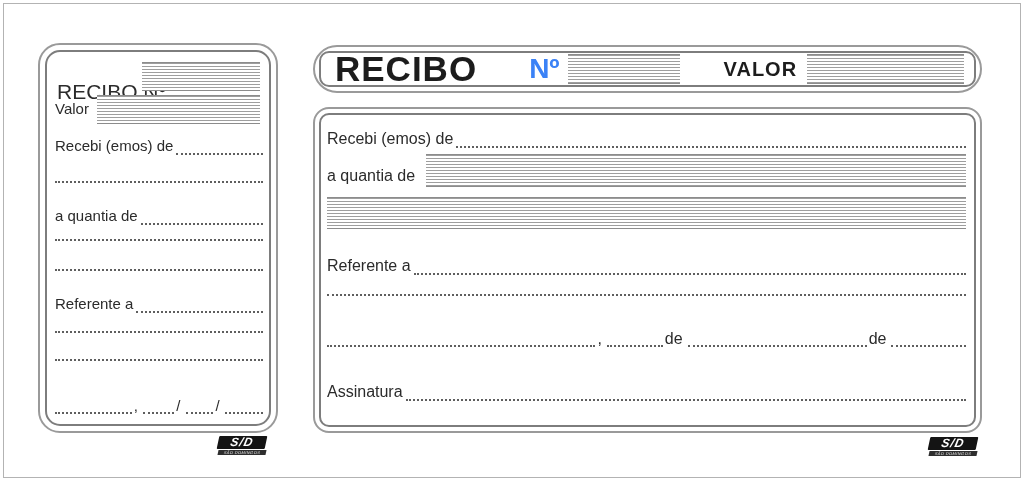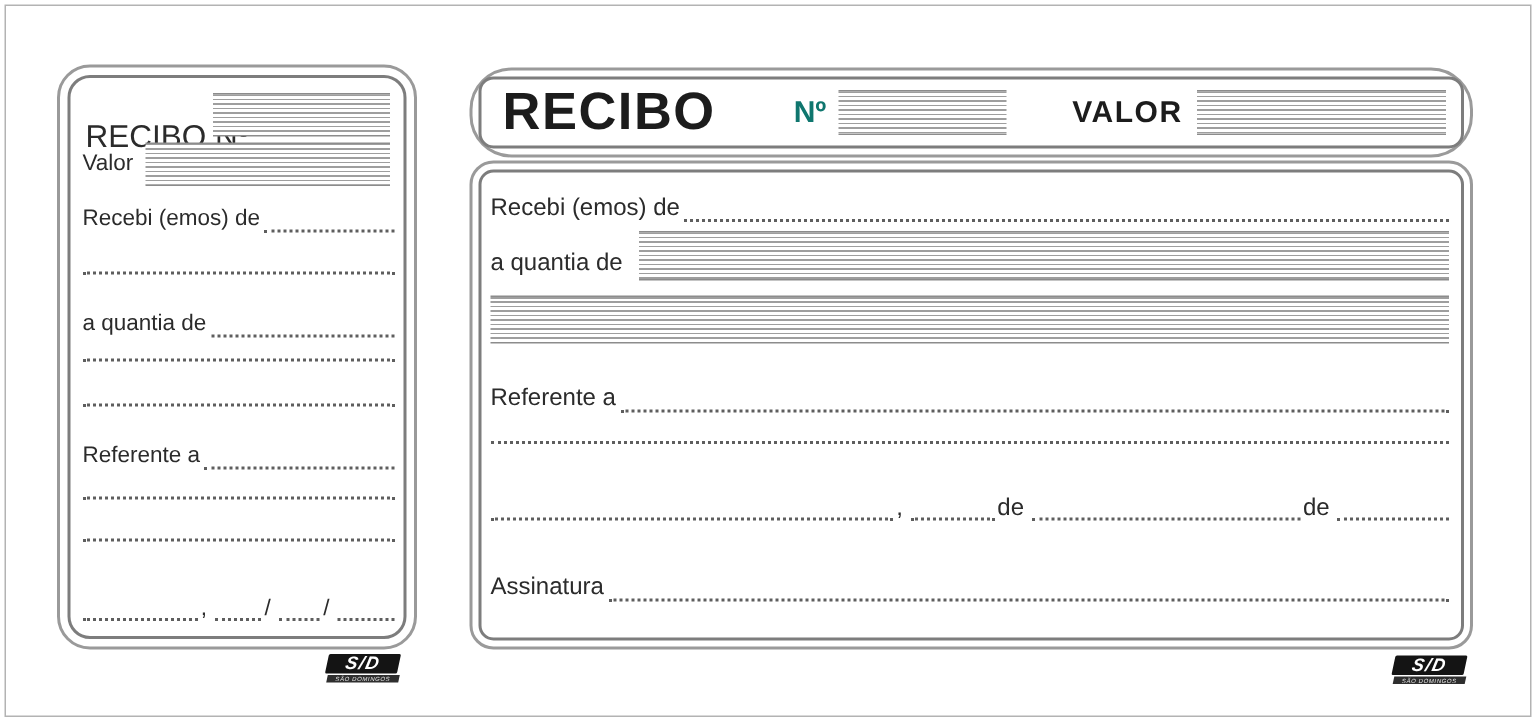--- a/index.html
+++ b/index.html
@@ -9,21 +9,21 @@
   .page-border{position:absolute;left:3px;top:3px;width:1016px;height:473px;
        border:1px solid #b3b3b3;}
 
   
   .card-outer{position:absolute;border:2px solid #9a9a9a;background:#fff;box-sizing:border-box;}
   .card-inner{width:100%;height:100%;border:2px solid #7d7d7d;box-sizing:border-box;position:relative;}
 
   .stub-outer{left:38px;top:43px;width:240px;height:390px;border-radius:22px;padding:5px;}
   .stub-inner{border-radius:15px;}
 
-  .hdr-outer{left:313px;top:45px;width:669px;height:60px;border-radius:28px;padding:4px;}
+  .hdr-outer{left:313px;top:45px;width:669px;height:48px;border-radius:28px;padding:4px;}
   .hdr-inner{border-radius:10px;display:flex;align-items:center;padding:0 10px 0 14px;box-sizing:border-box;}
 
   .body-outer{left:313px;top:107px;width:669px;height:326px;border-radius:16px;padding:4px;}
   .body-inner{border-radius:10px;}
 
   
   .hatch{background:repeating-linear-gradient(to bottom,#9e9e9e 0px,#9e9e9e 1px,#ffffff 1px,#ffffff 3px);
          border-top:1px solid #8c8c8c;border-bottom:1px solid #8c8c8c;box-sizing:border-box;}
   .dots{border-bottom:2px dotted #5e5e5e;}
 
@@ -36,21 +36,21 @@
 
   
   .stub-inner{font-size:15px;}
   .stub-title{position:absolute;left:10px;top:28px;font-size:21px;}
   .stub-hatch-no{position:absolute;left:95px;top:10px;width:118px;height:29px;}
   .stub-valor{position:absolute;left:8px;top:48px;font-size:15px;}
   .stub-hatch-valor{position:absolute;left:50px;top:43px;width:163px;height:29px;}
 
   
   .recibo-big{font-size:35px;font-weight:bold;letter-spacing:1px;color:#1c1c1c;}
-  .hdr-no{font-size:20px;font-weight:bold;margin-left:52px;color:#0f766e;}
+  .hdr-no{font-size:28px;font-weight:bold;margin-left:52px;color:#3b82f6;}
   .hdr-hatch-no{width:112px;height:30px;margin-left:8px;}
   .hdr-valor{font-size:20px;font-weight:bold;letter-spacing:1px;margin-left:44px;color:#1c1c1c;}
   .hdr-hatch-valor{flex:1;height:30px;margin-left:10px;}
 
   
   .body-inner{font-size:16px;}
   .body-inner .frow{height:20px;}
   .quantia-lbl{position:absolute;left:6px;top:52px;white-space:nowrap;}
   .quantia-hatch{position:absolute;left:105px;right:8px;top:39px;height:33px;}
   .full-hatch{position:absolute;left:6px;right:8px;top:82px;height:32px;}

